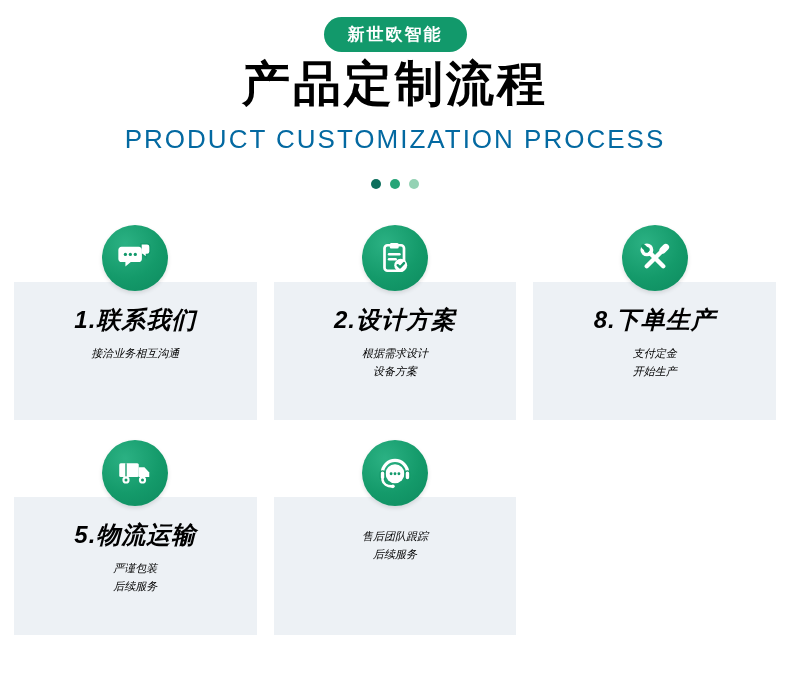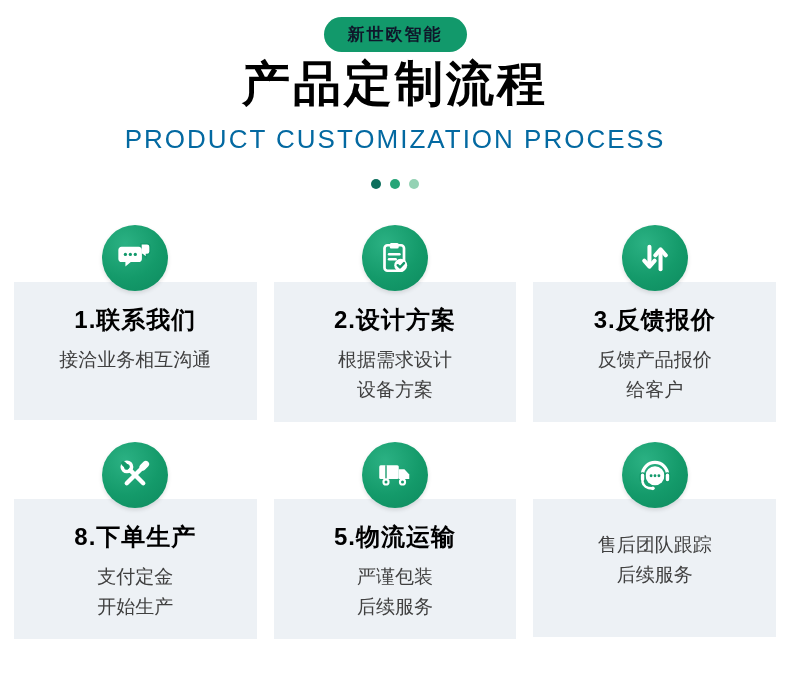--- a/index.html
+++ b/index.html
@@ -2,57 +2,57 @@
 <html style="--accent: #12996b;"><head>
 <meta charset="utf-8">
 <style>
   * { margin:0; padding:0; box-sizing:border-box; }
   html,body { background:#ffffff; }
   body { font-family:"Liberation Sans","DejaVu Sans",sans-serif; }
   .page { width:790px; height:698px; margin:0 auto; background:#fff; overflow:hidden; }
 
   .badge-wrap { text-align:center; padding-top:17px; }
   .badge {
-    display:inline-block; background:var(--accent,#12996b); color:#0f172a;
+    display:inline-block; background:var(--accent,#12996b); color:#ffffff;
     font-size:17px; font-weight:600; letter-spacing:2px;
     padding:6px 24px; border-radius:18px;
   }
 
   .main-title {
     text-align:center; font-size:48px; font-weight:900; color:#000;
     letter-spacing:3px; margin-top:0;
   }
   .sub-title {
     text-align:center; font-size:26px; font-weight:500; color:#0369a1;
     letter-spacing:2px; margin-top:8px;
   }
 
   .dots { display:flex; justify-content:center; gap:9px; margin-top:24px; }
   .dot { width:10px; height:10px; border-radius:50%; display:inline-block; }
 
   .grid {
     width:762px; margin:36px auto 0;
     display:grid; grid-template-columns:repeat(3,1fr);
-    column-gap:17px; row-gap:20px;
+    column-gap:17px; row-gap:20px;font-style:italic;
   }
   .step { display:flex; flex-direction:column; align-items:center; }
   .icon-circle {
     width:66px; height:66px; border-radius:50%;
     background:radial-gradient(circle at 35% 28%, #2bb183 0%, #149a6a 55%, #0d8a5e 100%);
     display:flex; align-items:center; justify-content:center;
     margin-bottom:-9px; position:relative; z-index:2;
     box-shadow:0 2px 4px rgba(0,0,0,0.12);
   }
   .icon-circle svg { width:36px; height:36px; }
   .card {
     background:#edf1f5; width:100%; min-height:138px;
     padding:22px 8px 16px; text-align:center;
   }
   .card-title { font-size:24px; font-weight:800; color:#000; letter-spacing:1px; }
-  .card-desc { font-size:19px; color:#404040; line-height:1.6; margin-top:9px; }
+  .card-desc { font-size:11px; color:#000000; line-height:1.6; margin-top:9px; }
 </style>
 </head>
 <body>
 
 <div class="page">
 
   <div class="badge-wrap">
     <span class="badge">新世欧智能</span>
   </div>
 
@@ -98,39 +98,20 @@
       </div>
       <div class="card">
         <div class="card-title">2.设计方案</div>
         <div class="card-desc">
           <div>根据需求设计</div>
           <div>设备方案</div>
         </div>
       </div>
     </div>
 
-    <div class="step">
-      <div class="icon-circle">
-        <svg viewBox="0 0 24 24">
-          <g stroke="#fff" stroke-width="2.7" stroke-linecap="round" stroke-linejoin="round" fill="none">
-            <path d="M8.3 4.5v12.5"></path>
-            <path d="M4.8 13.8l3.5 4 3.5-4"></path>
-            <path d="M15.7 19.5V7"></path>
-            <path d="M12.2 10.2l3.5-4 3.5 4"></path>
-          </g>
-        </svg>
-      </div>
-      <div class="card">
-        <div class="card-title">3.反馈报价</div>
-        <div class="card-desc">
-          <div>反馈产品报价</div>
-          <div>给客户</div>
-        </div>
-      </div>
-    </div>
 
     <div class="step">
       <div class="icon-circle">
         <svg viewBox="0 0 24 24">
           <g stroke="#fff" stroke-linecap="round">
             <path d="M17.2 6.8L6.5 17.5" stroke-width="2.9"></path>
             <path d="M19.2 4.8l-2 2" stroke-width="4.4"></path>
             <path d="M8.6 8.6L17.5 17.5" stroke-width="2.9"></path>
           </g>
           <circle cx="6.6" cy="6.6" r="3.1" fill="none" stroke="#fff" stroke-width="2.4"></circle>

